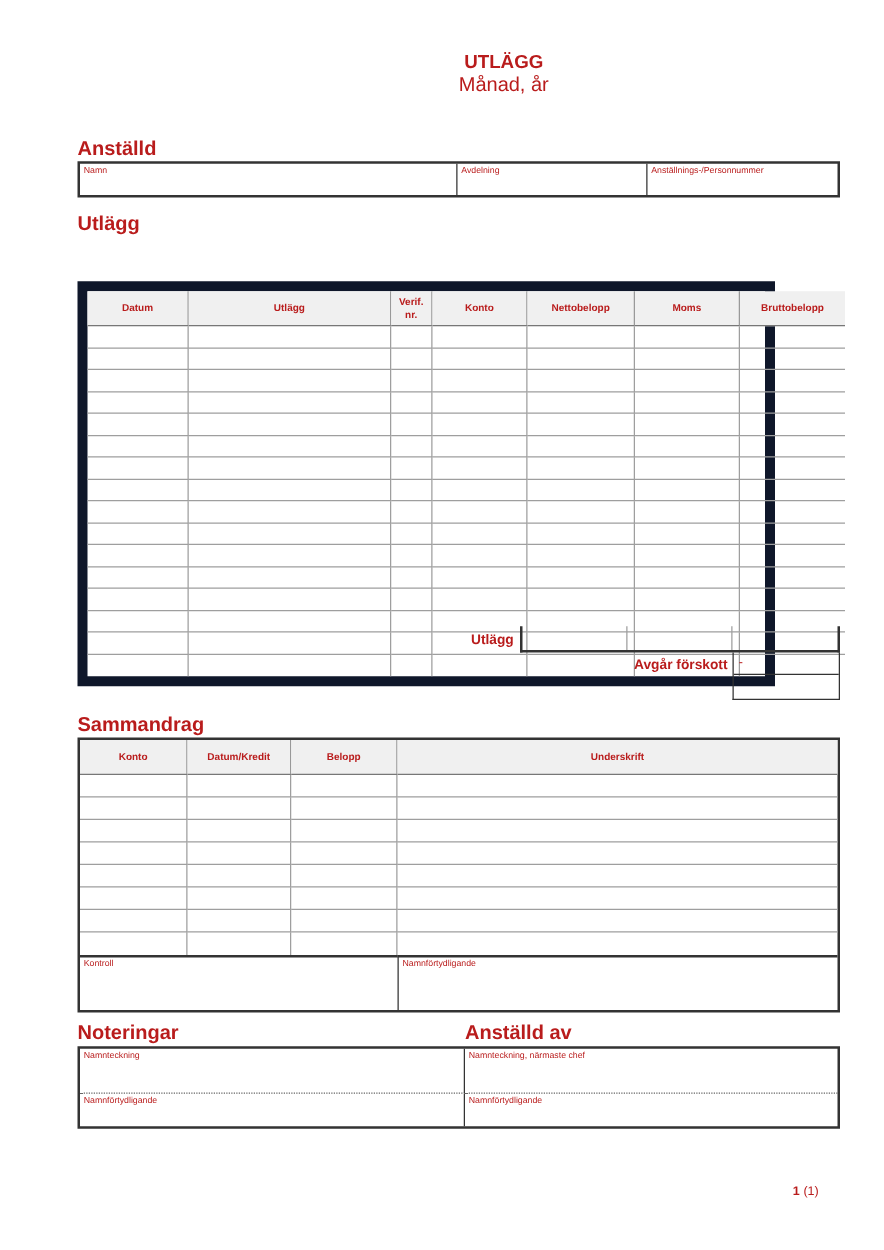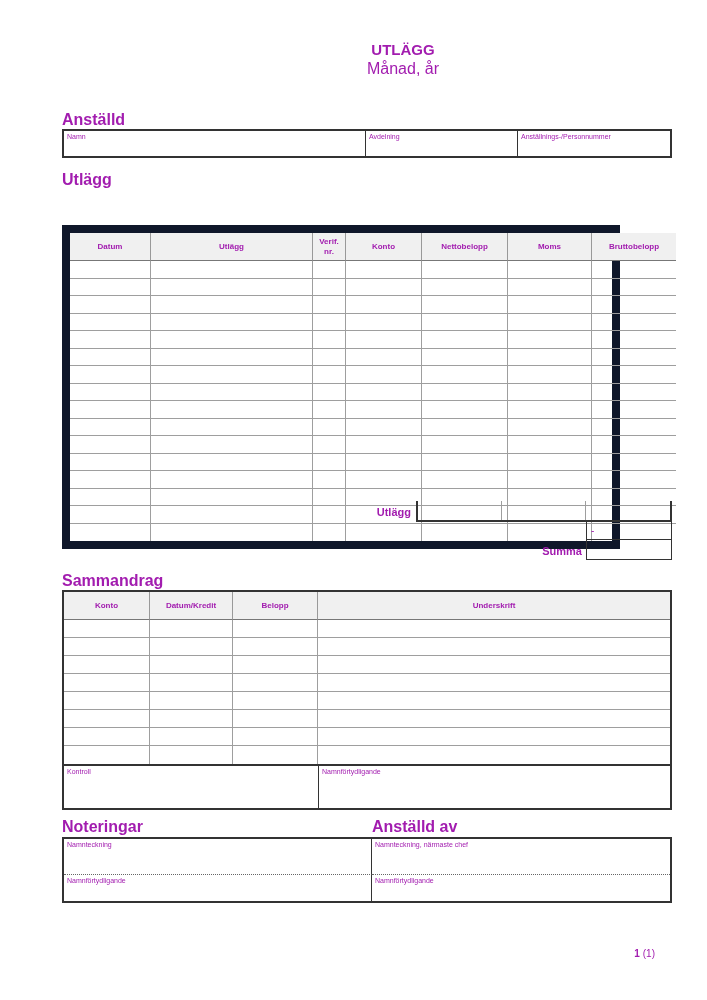--- a/index.html
+++ b/index.html
@@ -1,19 +1,19 @@
 <!DOCTYPE html>
 <html><head>
 <meta charset="utf-8">
 <style>
   html,body { margin:0; padding:0; background:#fff; }
   * { box-sizing:border-box; }
   .page {
     position:relative; width:707px; height:1000px; background:#ffffff;
-    font-family:"Liberation Sans", sans-serif; color:#a21caf; overflow:hidden;
+    font-family:"Liberation Sans", sans-serif; color:#b91c1c; overflow:hidden;
   }
   
   .doc-title { position:absolute; left:403px; top:42px; transform:translateX(-50%); text-align:center; }
   .doc-title .main { font-size:15px; font-weight:bold; line-height:1.1; white-space:nowrap; }
   .doc-title .sub  { font-size:16px; line-height:1.2; white-space:nowrap; }
 
   
   .section-heading { position:absolute; font-size:16px; font-weight:bold; white-space:nowrap; }
   #h-anstalld    { left:62px;  top:111px; }
   #h-utlagg      { left:62px;  top:171px; }
@@ -236,21 +236,21 @@
       <div class="td last-col last-row"></div>
     </div>
 
   <div class="totals-label">Utlägg</div>
   <div class="totals-box">
     <div class="td"></div>
     <div class="td"></div>
     <div class="td last-col"></div>
   </div>
 
-  <div class="sum-label">Summa</div>
+  <div class="advance-label">Avgår förskott</div>
   <div class="advance-box">
     <div class="advance-row">-</div>
     <div class="sum-row"></div>
   </div>
 
   <div class="section-heading" id="h-sammandrag">Sammandrag</div>
   <div class="summary-table" id="summary-grid">
     <div class="th">Konto</div>
     <div class="th">Datum/Kredit</div>
     <div class="th">Belopp</div>

